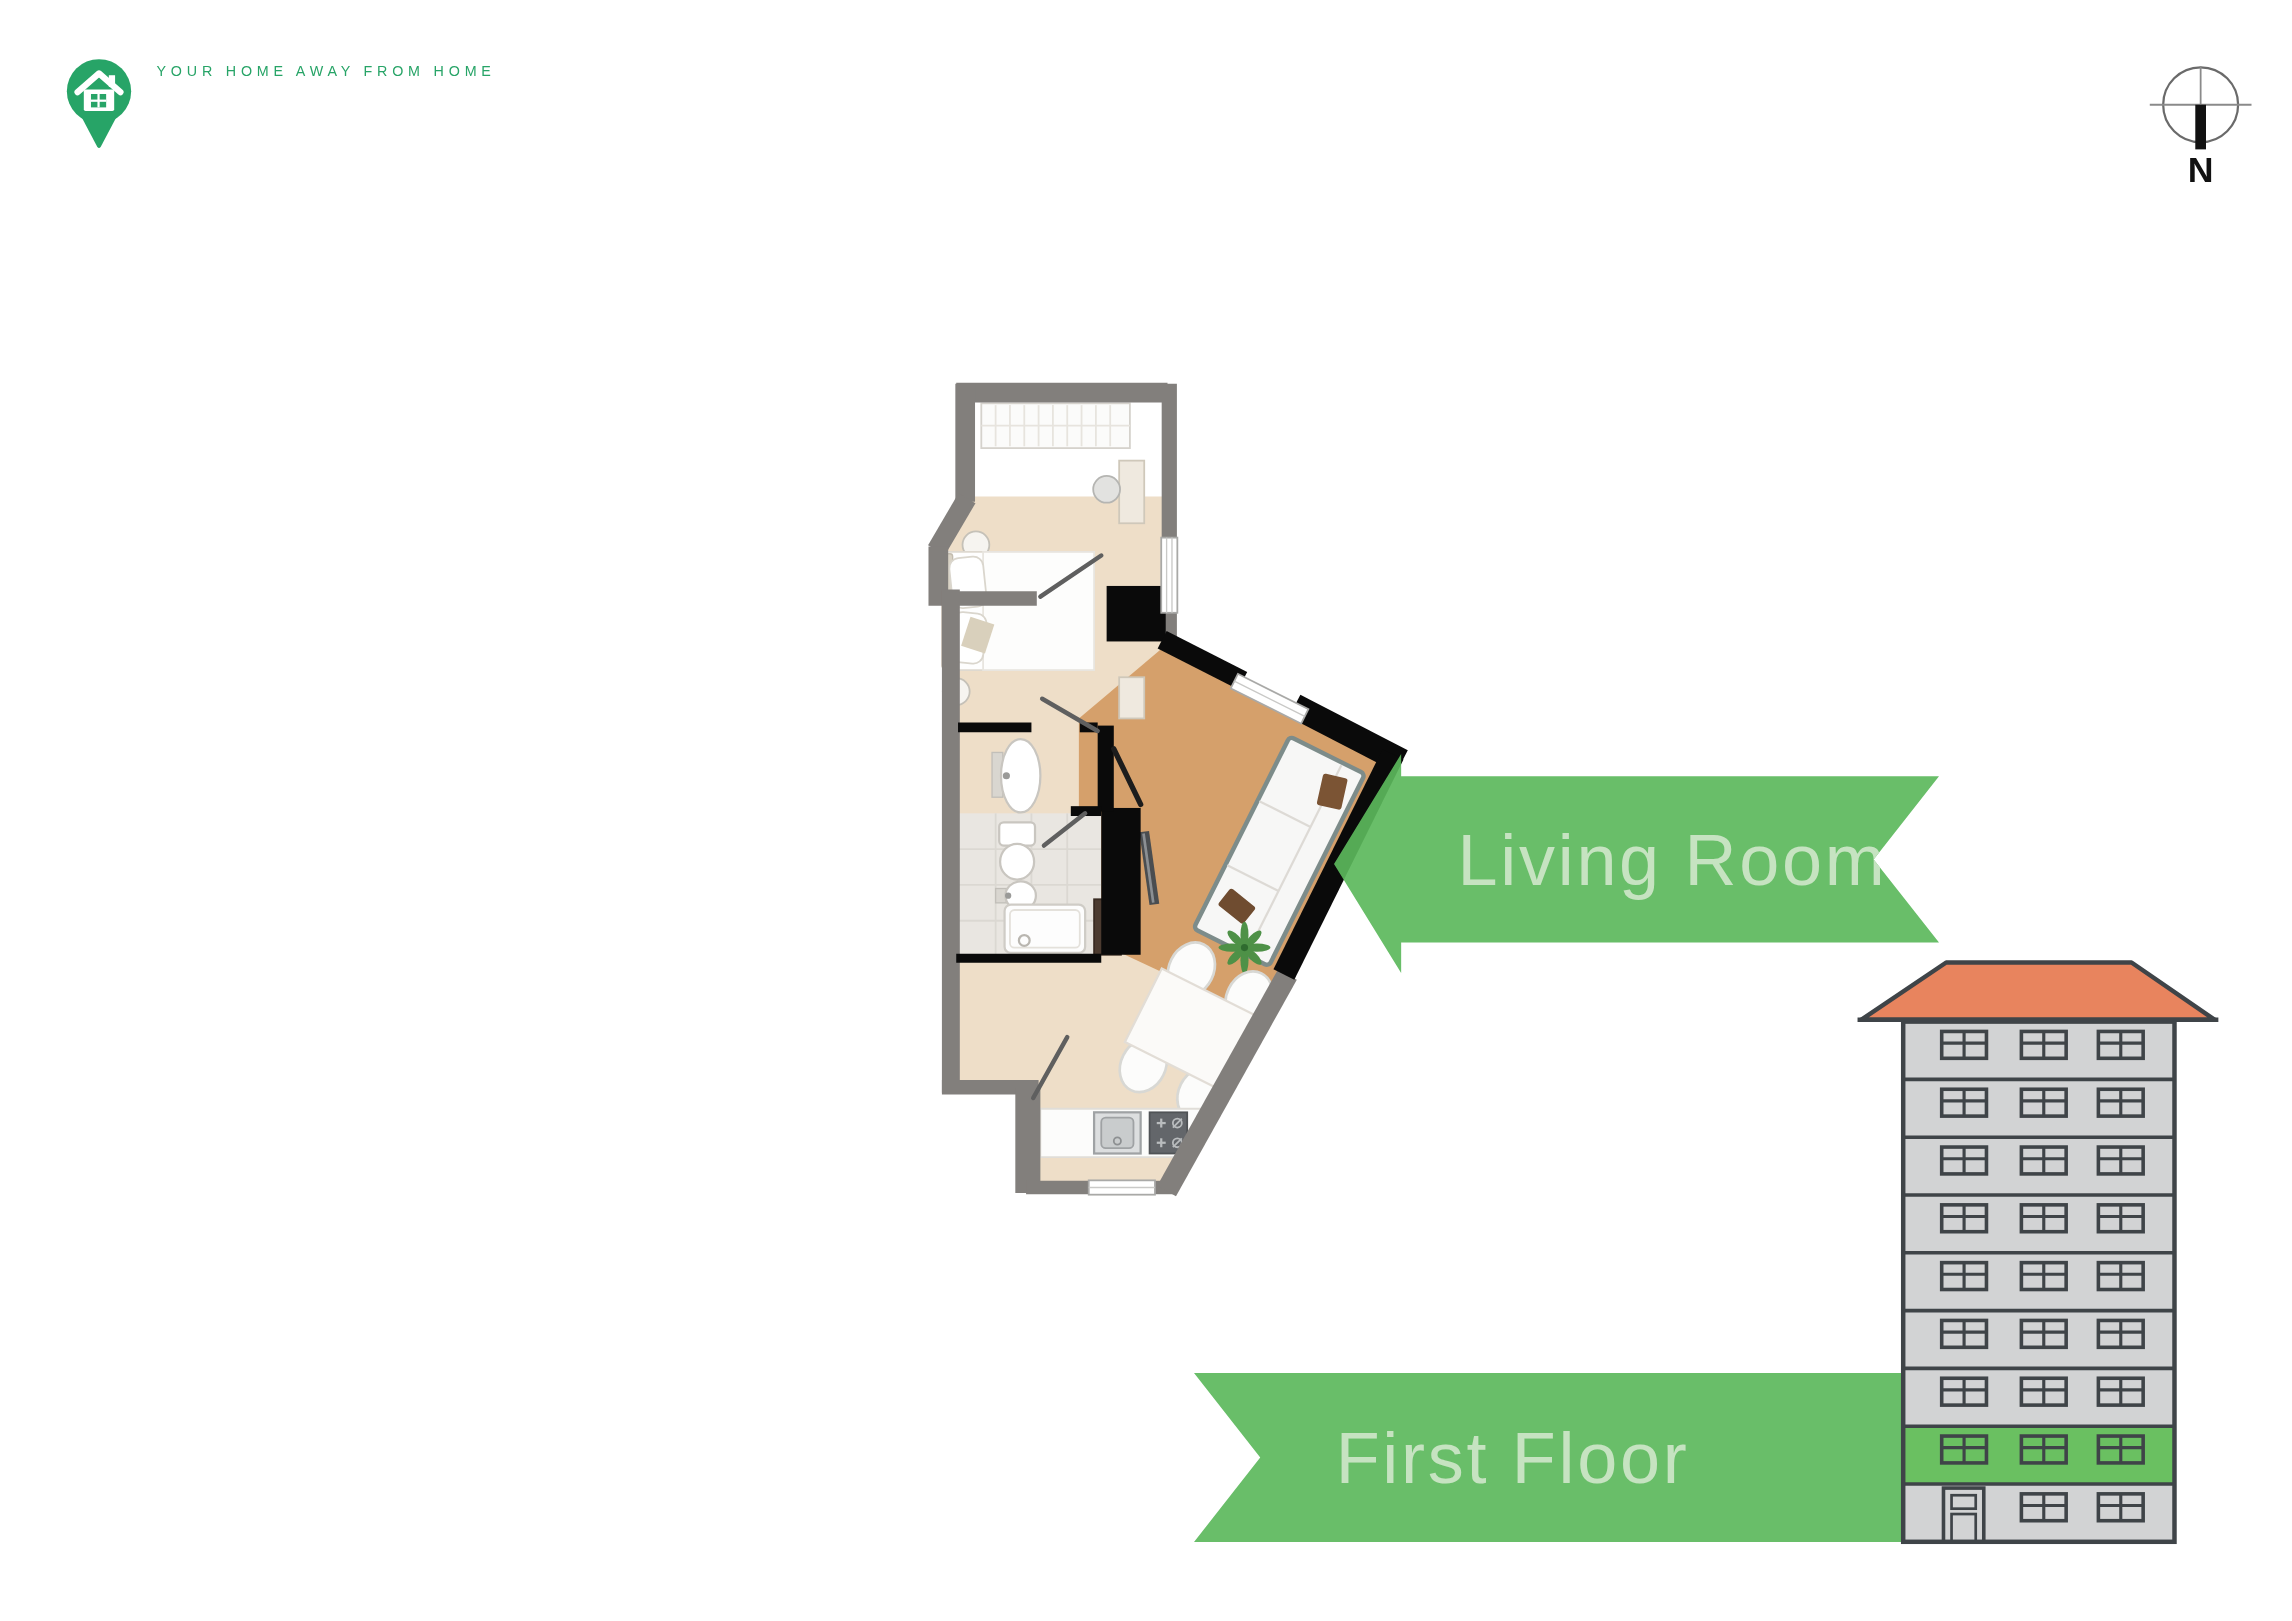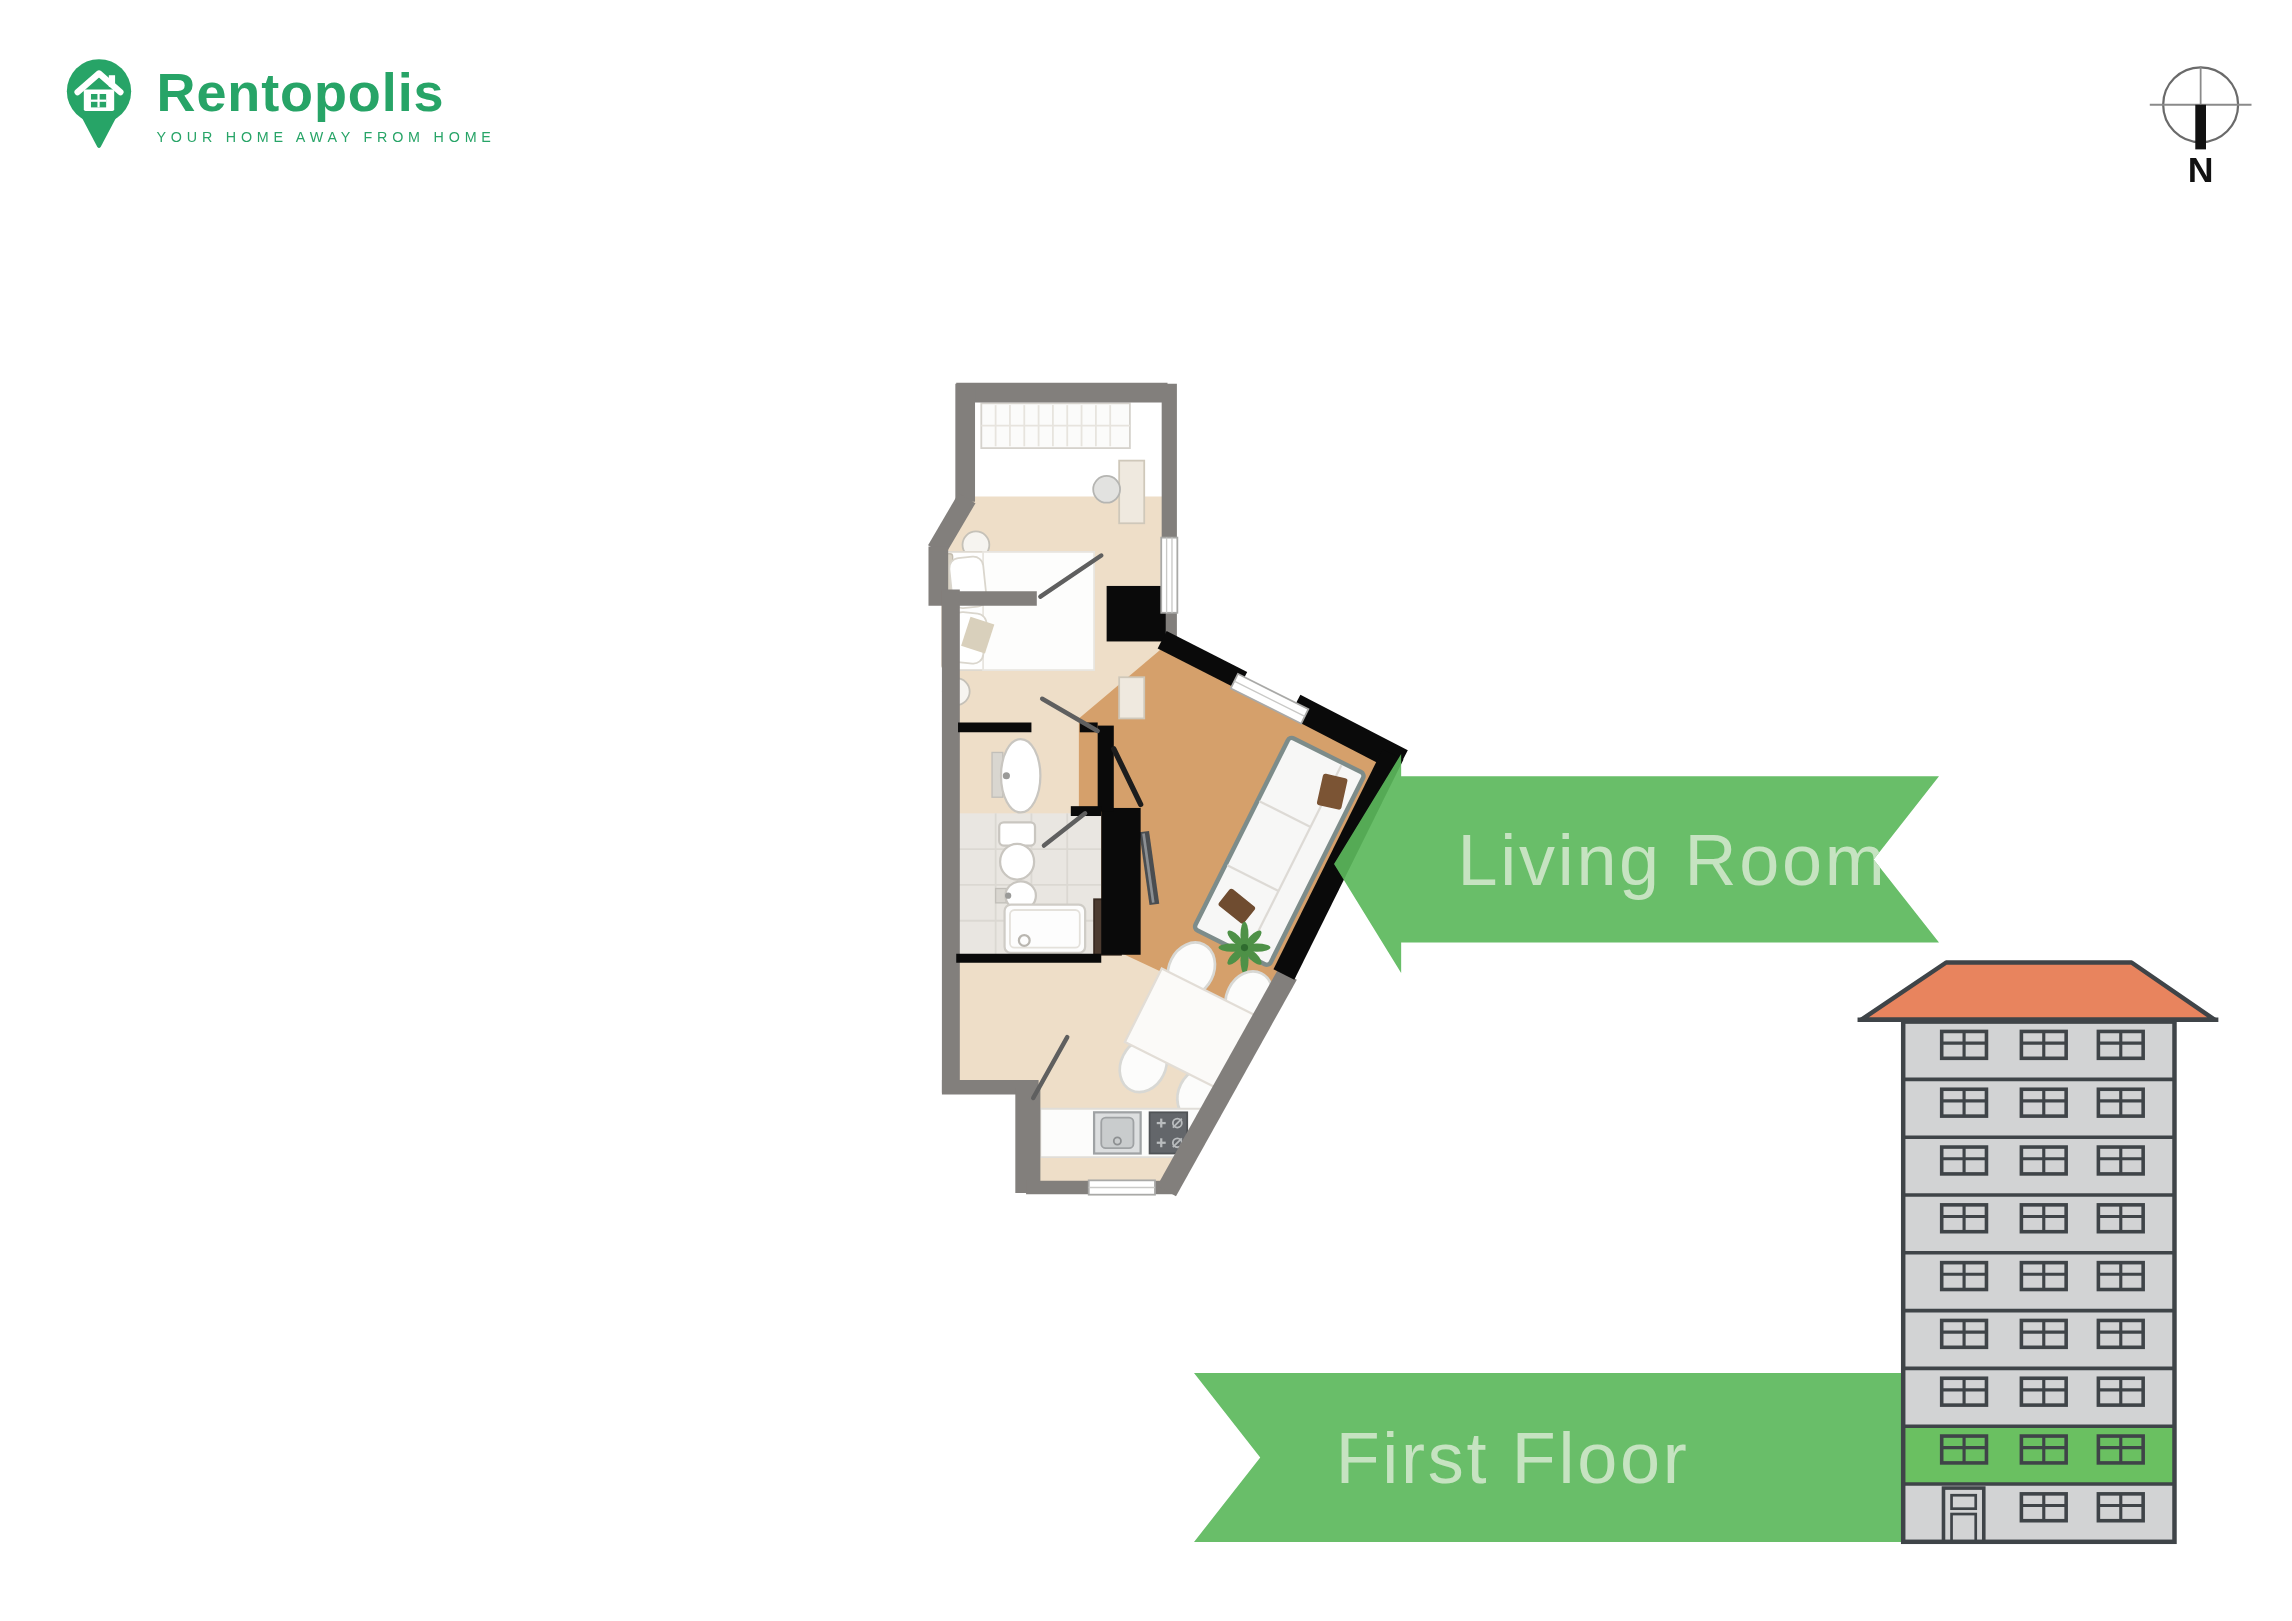--- a/index.html
+++ b/index.html
@@ -51,21 +51,20 @@
       <circle cx="50" cy="44" r="36" style="fill:var(--brand-green)"></circle>
       <path d="M30,72 L70,72 L52,106 Q50,109 48,106 Z" style="fill:var(--brand-green)"></path>
       <rect x="33" y="42" width="34" height="24" rx="2" fill="#ffffff"></rect>
       <path d="M26,45 L50,24 L74,45" fill="none" stroke="#ffffff" stroke-width="7" stroke-linecap="round" stroke-linejoin="round"></path>
       <rect x="61" y="26" width="7" height="13" fill="#ffffff"></rect>
       <rect x="41" y="47" width="17" height="15" style="fill:var(--brand-green)"></rect>
       <line x1="49.5" y1="47" x2="49.5" y2="62" stroke="#ffffff" stroke-width="2.5"></line>
       <line x1="41" y1="54.5" x2="58" y2="54.5" stroke="#ffffff" stroke-width="2.5"></line>
     </svg>
     <div class="logo-text">
-      <div class="brand">Rentopolis</div>
       <div class="tagline">YOUR HOME AWAY FROM HOME</div>
     </div>
   </div>
 
   <svg class="compass" viewBox="2398 58 130 160">
     <circle cx="2457" cy="117" r="42" fill="none" stroke="#6a6a6a" stroke-width="2.5"></circle>
     <line x1="2400" y1="117" x2="2514" y2="117" stroke="#8a8a8a" stroke-width="2"></line>
     <line x1="2457" y1="74" x2="2457" y2="117" stroke="#8a8a8a" stroke-width="2"></line>
     <rect x="2451" y="117" width="12" height="50" fill="#111111"></rect>
     <text x="2457" y="204" text-anchor="middle" font-size="40" font-weight="bold" fill="#111111">N</text>

